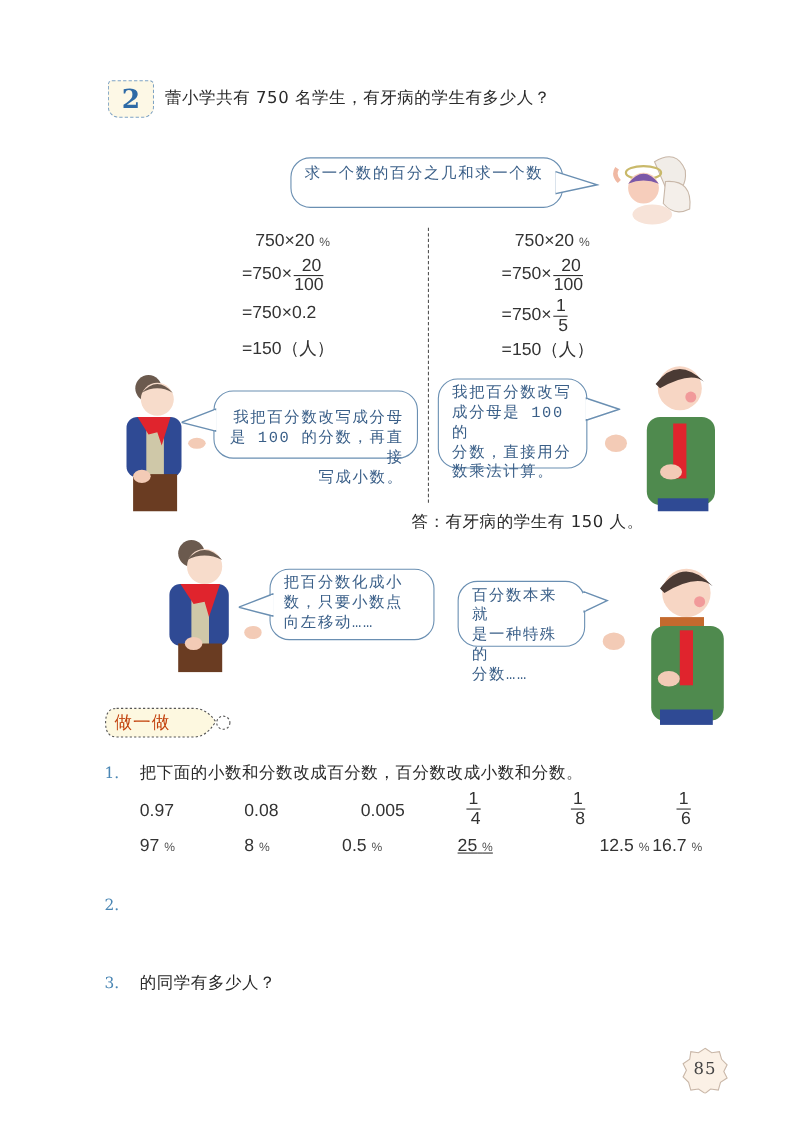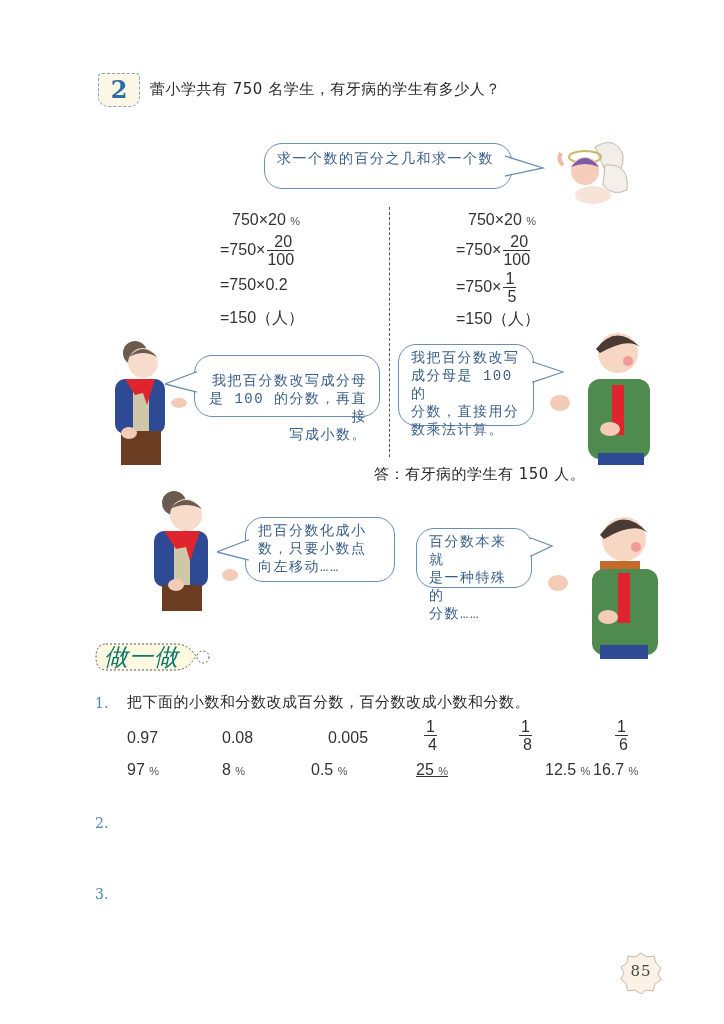--- a/index.html
+++ b/index.html
@@ -167,21 +167,21 @@
   <rect x="78" y="68" width="12" height="50" fill="#e0242d"></rect>
   <rect x="60" y="140" width="48" height="14" fill="#2f4a94"></rect>
   <ellipse cx="18" cy="78" rx="10" ry="8" fill="#f3cbb6"></ellipse>
   <ellipse cx="68" cy="112" rx="10" ry="7" fill="#f3cbb6"></ellipse>
 </svg>
 
 <svg class="abs" style="left:92px;top:640px" width="120" height="36">
   <path d="M14 4 H84 Q96 4 104 16 Q96 30 84 30 H14 Q4 30 4 17 Q4 4 14 4Z" fill="#fdf8e0" stroke="#555" stroke-dasharray="2,2" stroke-width="1"></path>
   <circle cx="111" cy="17" r="6" fill="#fff" stroke="#555" stroke-dasharray="2,2" stroke-width="1"></circle>
 </svg>
-<div class="abs" style="left:104px;top:643px;font-size:24px;line-height:28px;color:#0f766e;letter-spacing:1px;font-style:italic;">做一做</div>
+<div class="abs" style="left:104px;top:643px;font-size:16px;line-height:28px;color:#c2410c;letter-spacing:1px;">做一做</div>
 
 <div class="abs qnum" style="left:95px;top:692px;line-height:22px;">1.</div>
 <div class="abs txt" style="left:127px;top:690px;">把下面的小数和分数改成百分数，百分数改成小数和分数。</div>
 
 <div class="abs math" style="left:127px;top:718px;width:540px;height:40px;">
   <span class="abs" style="left:0;top:10px;">0.97</span>
   <span class="abs" style="left:95px;top:10px;">0.08</span>
   <span class="abs" style="left:201px;top:10px;">0.005</span>
   <span class="abs frac" style="left:295px;top:0;">
       <span class="top">1</span>
@@ -205,18 +205,19 @@
   <span class="abs" style="left:374px;margin-left:44px;"><span>12.5</span> <span class="pct">%</span></span>
   <span class="abs" style="left:466px;"><span>16.7</span> <span class="pct">%</span></span>
 </div>
 
 <div class="abs qnum" style="left:95px;top:812px;line-height:22px;">2.</div>
 <div class="abs txt" style="left:127px;top:810px;width:545px;">
 </div>
 
 <div class="abs qnum" style="left:95px;top:883px;line-height:22px;">3.</div>
 <div class="abs txt" style="left:127px;top:881px;width:545px;">
+  <div>的同学有多少人？</div>
 </div>
 
 <svg class="abs page-num" viewBox="0 0 42 42">
   <polygon points="21,1 27,5 34,4 36,11 41,16 38,22 41,28 35,32 33,39 26,38 21,42 15,38 8,39 6,32 1,27 4,21 1,15 7,11 8,4 15,5" fill="#fbf1e6" stroke="#c9b7a8" stroke-width="1"></polygon>
 </svg>
 <div class="abs" style="left:620px;top:962px;width:42px;text-align:center;font-family:'DejaVu Serif','Liberation Serif',serif;font-size:15px;color:#444;letter-spacing:1px;">85</div>
 
 </body></html>

